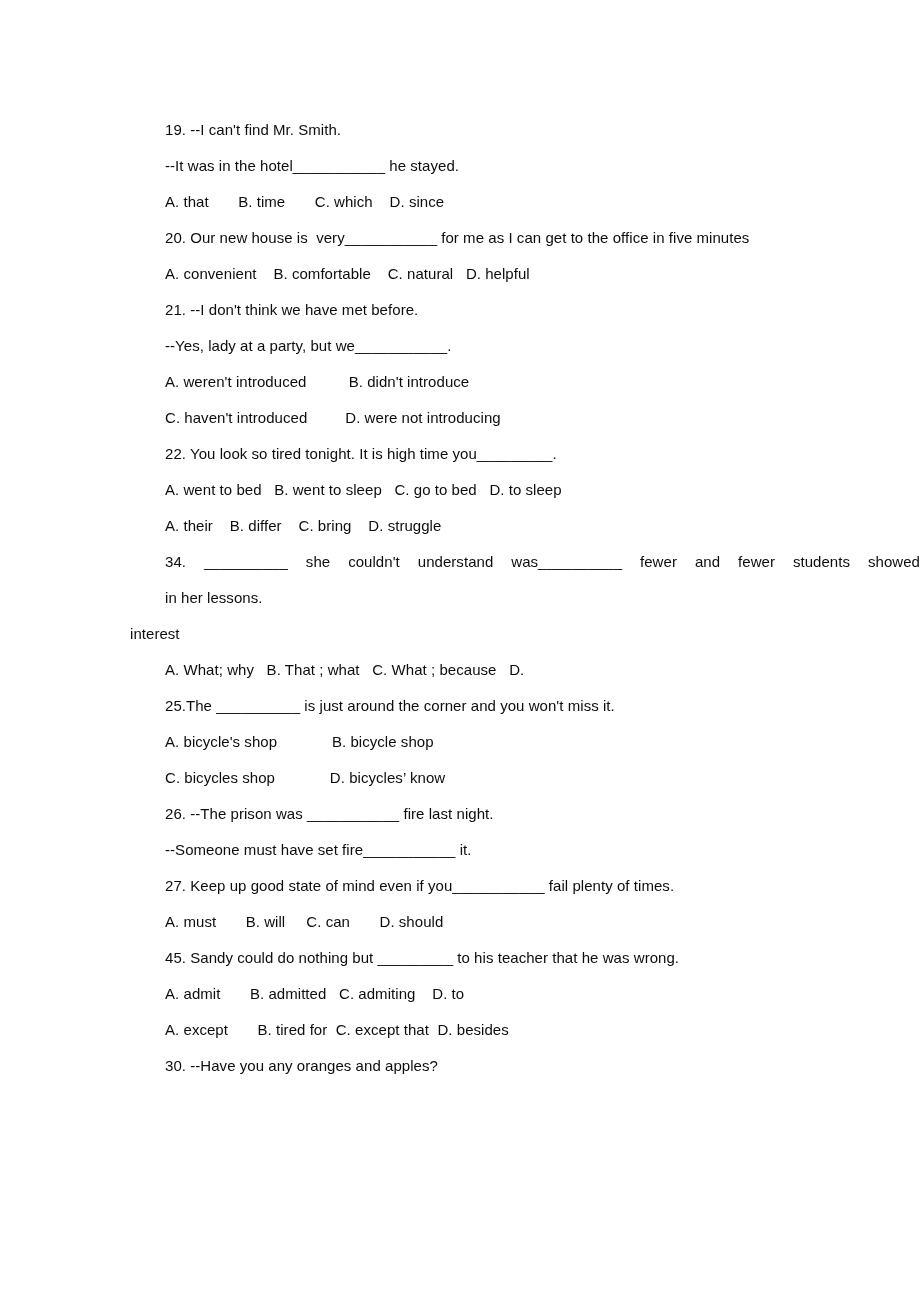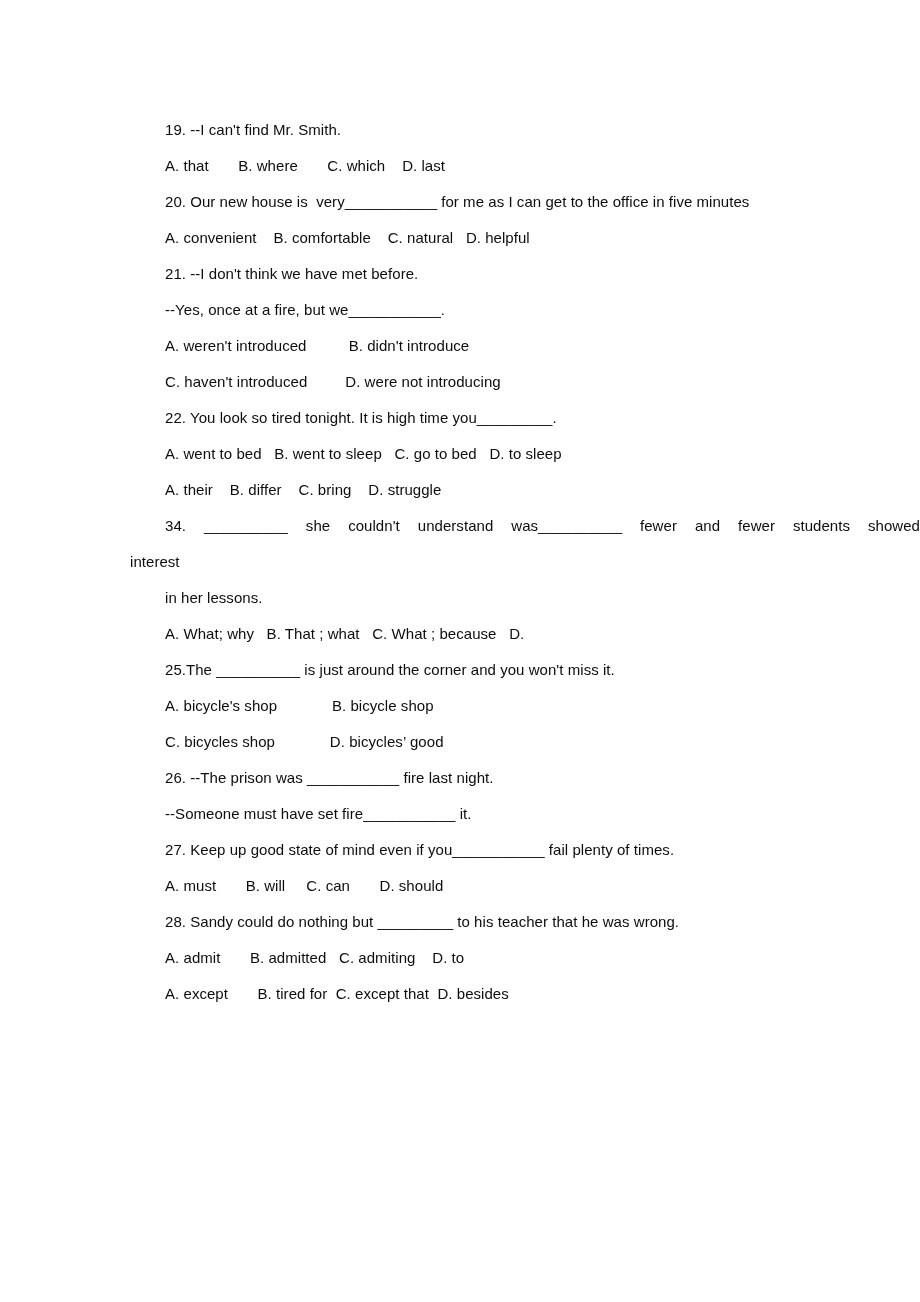--- a/index.html
+++ b/index.html
@@ -54,38 +54,40 @@
     text-align: justify;
     text-align-last: justify;
   }
 </style>
 </head>
 <body>
 
 <div id="document-page">
   <div id="document-body">
       <div class="doc-line indent">19. --I can't find Mr. Smith.</div>
-      <div class="doc-line indent">A. that       B. where       C. which    D. last</div>
+      <div class="doc-line indent">--It was in the hotel___________ he stayed.</div>
+      <div class="doc-line indent">A. that       B. time       C. which    D. since</div>
       <div class="doc-line indent">20. Our new house is  very___________ for me as I can get to the office in five minutes</div>
       <div class="doc-line indent">A. convenient    B. comfortable    C. natural   D. helpful</div>
       <div class="doc-line indent">21. --I don't think we have met before.</div>
-      <div class="doc-line indent">--Yes, once at a fire, but we___________.</div>
+      <div class="doc-line indent">--Yes, lady at a party, but we___________.</div>
       <div class="doc-line indent">A. weren't introduced          B. didn't introduce</div>
       <div class="doc-line indent">C. haven't introduced         D. were not introducing</div>
       <div class="doc-line indent">22. You look so tired tonight. It is high time you_________.</div>
       <div class="doc-line indent">A. went to bed   B. went to sleep   C. go to bed   D. to sleep</div>
       <div class="doc-line indent">A. their    B. differ    C. bring    D. struggle</div>
       <div class="doc-line justified">34. __________ she couldn't understand was__________ fewer and fewer students showed</div>
+      <div class="doc-line indent">in her lessons.</div>
       <div class="doc-line flush">interest</div>
-      <div class="doc-line indent">in her lessons.</div>
       <div class="doc-line indent">A. What; why   B. That ; what   C. What ; because   D.</div>
       <div class="doc-line indent">25.The __________ is just around the corner and you won't miss it.</div>
       <div class="doc-line indent">A. bicycle's shop             B. bicycle shop</div>
-      <div class="doc-line indent">C. bicycles shop             D. bicycles’ good</div>
+      <div class="doc-line indent">C. bicycles shop             D. bicycles’ know</div>
       <div class="doc-line indent">26. --The prison was ___________ fire last night.</div>
       <div class="doc-line indent">--Someone must have set fire___________ it.</div>
       <div class="doc-line indent">27. Keep up good state of mind even if you___________ fail plenty of times.</div>
       <div class="doc-line indent">A. must       B. will     C. can       D. should</div>
-      <div class="doc-line indent">28. Sandy could do nothing but _________ to his teacher that he was wrong.</div>
+      <div class="doc-line indent">45. Sandy could do nothing but _________ to his teacher that he was wrong.</div>
       <div class="doc-line indent">A. admit       B. admitted   C. admiting    D. to</div>
       <div class="doc-line indent">A. except       B. tired for  C. except that  D. besides</div>
+      <div class="doc-line indent">30. --Have you any oranges and apples?</div>
     </div>
 </div>
 
 </body></html>

